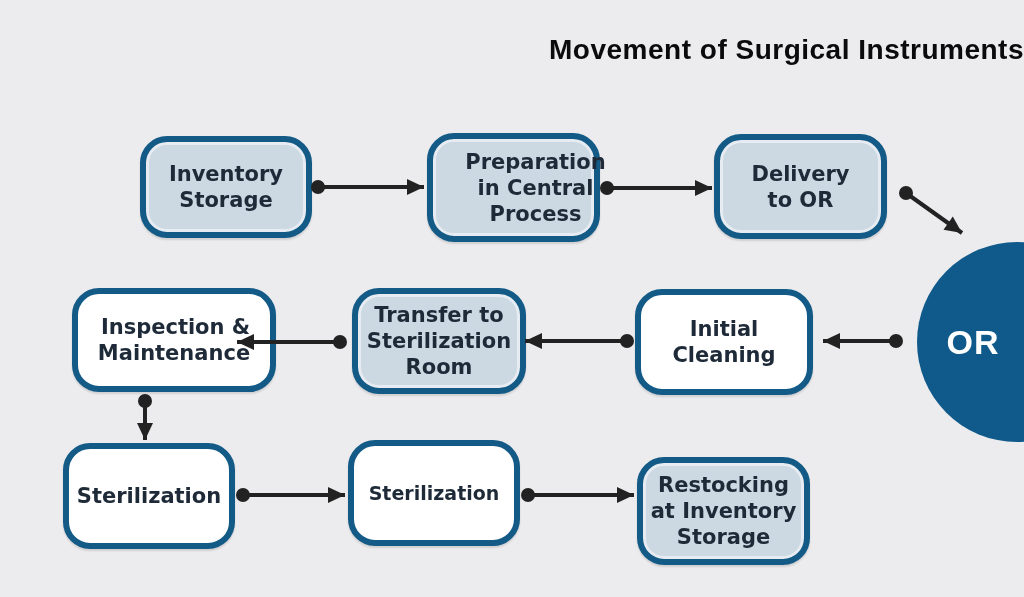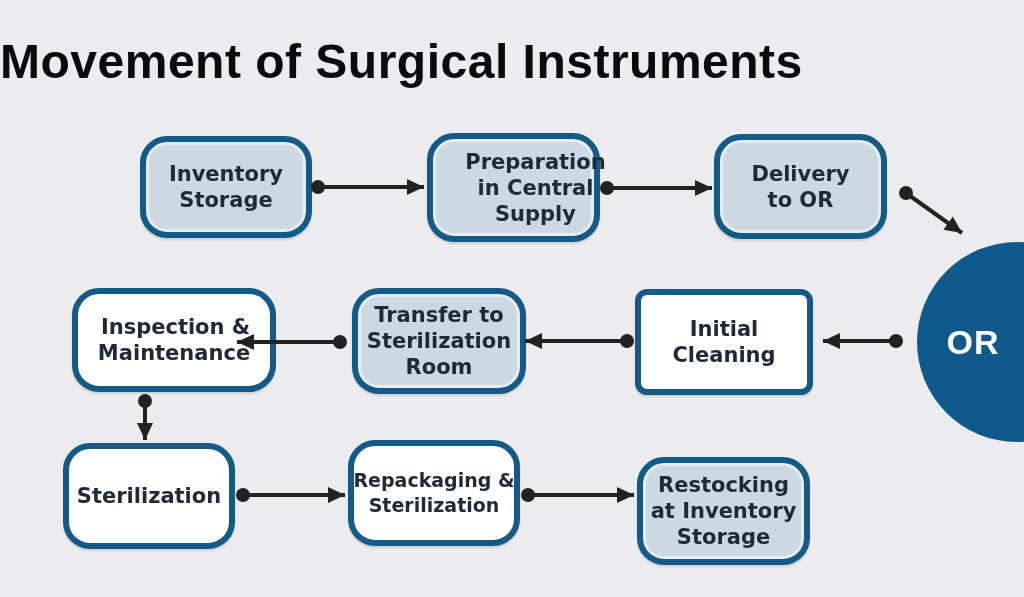--- a/index.html
+++ b/index.html
@@ -17,22 +17,22 @@
   body{font-family:"DejaVu Sans","Liberation Sans",sans-serif;}
   .canvas{
     position:relative;
     width:1024px;height:597px;
     background:var(--background);
     overflow:hidden;
   }
   .title{
     position:absolute;
     top:34px;left:0;width:1024px;
-    text-align:left;
-    font-size:48px;
+    text-align:right;
+    font-size:28px;
     font-weight:bold;
     letter-spacing:.5px;
     color:var(--title);
     font-family:"Liberation Sans","DejaVu Sans",sans-serif;
   }
   .node{
     position:absolute;
     box-sizing:border-box;
     border:6px solid var(--node-border);
     border-radius:27px;
@@ -88,36 +88,36 @@
     <div class="node-label">
       <span>Inventory</span>
       <span>Storage</span>
     </div>
   </div>
 
   <div class="node node--blue" style="left:427px;top:133px;width:173px;height:109px;padding-left:44px;">
     <div class="node-label">
       <span>Preparation</span>
       <span>in Central</span>
-      <span>Supply</span>
+      <span>Process</span>
     </div>
   </div>
 
   <div class="node node--blue" style="left:714px;top:134px;width:173px;height:105px;">
     <div class="node-label">
       <span>Delivery</span>
       <span>to OR</span>
     </div>
   </div>
 
   <div class="or-circle">
     <span class="or-label">OR</span>
   </div>
 
-  <div class="node node--white" style="left:635px;top:289px;width:178px;height:106px;border-radius:12px;">
+  <div class="node node--white" style="left:635px;top:289px;width:178px;height:106px;">
     <div class="node-label">
       <span>Initial</span>
       <span>Cleaning</span>
     </div>
   </div>
 
   <div class="node node--blue" style="left:352px;top:288px;width:174px;height:106px;">
     <div class="node-label">
       <span>Transfer to</span>
       <span>Sterilization</span>
@@ -133,21 +133,20 @@
   </div>
 
   <div class="node node--white" style="left:63px;top:443px;width:172px;height:106px;">
     <div class="node-label">
       <span>Sterilization</span>
     </div>
   </div>
 
   <div class="node node--white node--small" style="left:348px;top:440px;width:172px;height:106px;">
     <div class="node-label">
-      <span>Repackaging &amp;</span>
       <span>Sterilization</span>
     </div>
   </div>
 
   <div class="node node--blue" style="left:637px;top:457px;width:173px;height:108px;">
     <div class="node-label">
       <span>Restocking</span>
       <span>at Inventory</span>
       <span>Storage</span>
     </div>

